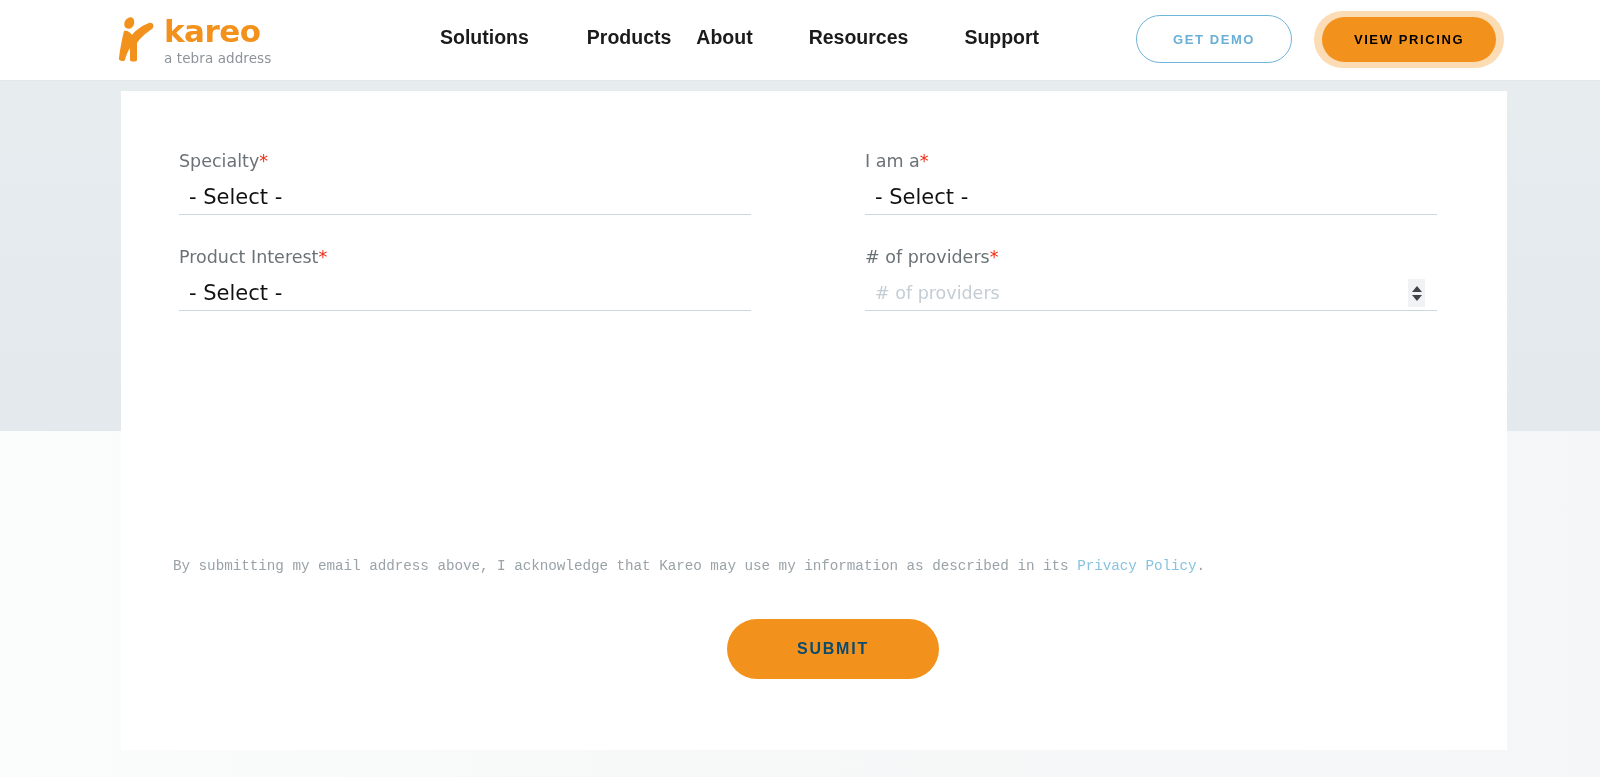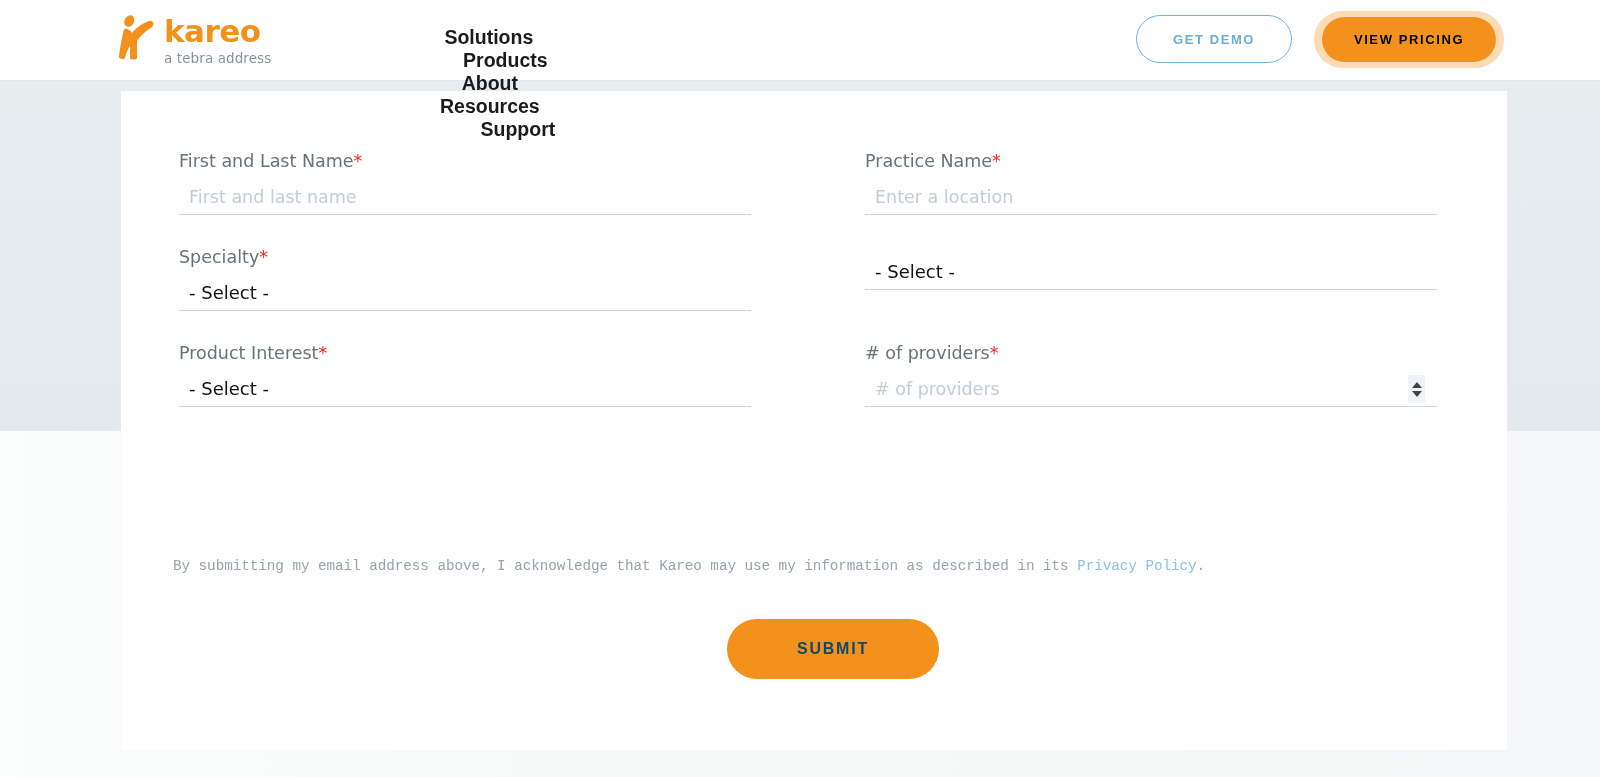--- a/index.html
+++ b/index.html
@@ -39,21 +39,21 @@
     width: 1600px; height: 81px;
     background: #ffffff;
     border-bottom: 1px solid #e2e8ea;
     z-index: 20;
   }
 
   .logo-wrap {
     position: absolute;
     left: 118px; top: 12px;
     display: flex;
-    align-items: flex-start;
+    align-items: center;
   }
   .logo-mark { width: 42px; height: 50px; margin-right: 4px; }
   .logo-text-block { padding-top: 4px; }
   .logo-word {
     font-family: "DejaVu Sans", sans-serif;
     font-size: 31px;
     font-weight: 700;
     letter-spacing: -0.5px;
     color: #f2911b;
     line-height: 1;
@@ -66,21 +66,20 @@
     margin-top: 5px;
     line-height: 1;
   }
 
   .nav {
     position: absolute;
     left: 440px; top: 26px;
     display: flex;
     align-items: center;
     gap: 0;
-    flex-direction: column;
   }
   .nav-item {
     font-size: 19.5px;
     font-weight: 700;
     color: #1b1b1b;
     cursor: pointer;
     white-space: nowrap;
   }
 
   .btn-demo {
@@ -165,21 +164,21 @@
     padding: 0 0 2px 10px;
   }
   .field-input::placeholder { color: #c3cdd3; }
 
   .field-select {
     width: 100%;
     border: none;
     outline: none;
     background: transparent;
     font-family: "DejaVu Sans", sans-serif;
-    font-size: 18px;
+    font-size: 21px;
     color: #111111;
     padding: 0 0 2px 10px;
     appearance: none;
     -webkit-appearance: none;
     cursor: pointer;
   }
 
   .spinner {
     position: absolute;
     right: 12px; top: 2px;
@@ -262,46 +261,33 @@
 
     <div class="btn-demo">GET DEMO</div>
     <div class="btn-pricing-halo"></div>
     <div class="btn-pricing">VIEW PRICING</div>
   </div>
 
   <div class="card">
 
     <div class="form-grid">
 
-      <div class="field-row">
-        <div class="field">
-          <div class="field-label"><span>First and Last Name</span><span class="req">*</span></div>
-          <div class="field-control">
-            <input class="field-input" type="text" placeholder="First and last name" style="">
-          </div>
-        </div>
-        <div class="field">
-          <div class="field-label"><span>Practice Name</span><span class="req">*</span></div>
-          <div class="field-control">
-            <input class="field-input" type="text" placeholder="Enter a location" style="">
-          </div>
-        </div>
-      </div>
 
 
       <div class="field-row">
         <div class="field">
           <div class="field-label"><span>Specialty</span><span class="req">*</span></div>
           <div class="field-control">
             <select class="field-select">
               <option>- Select -</option>
             </select>
           </div>
         </div>
         <div class="field">
+          <div class="field-label"><span>I am a</span><span class="req">*</span></div>
           <div class="field-control">
             <select class="field-select">
               <option>- Select -</option>
             </select>
           </div>
         </div>
       </div>
 
       <div class="field-row">
         <div class="field">

